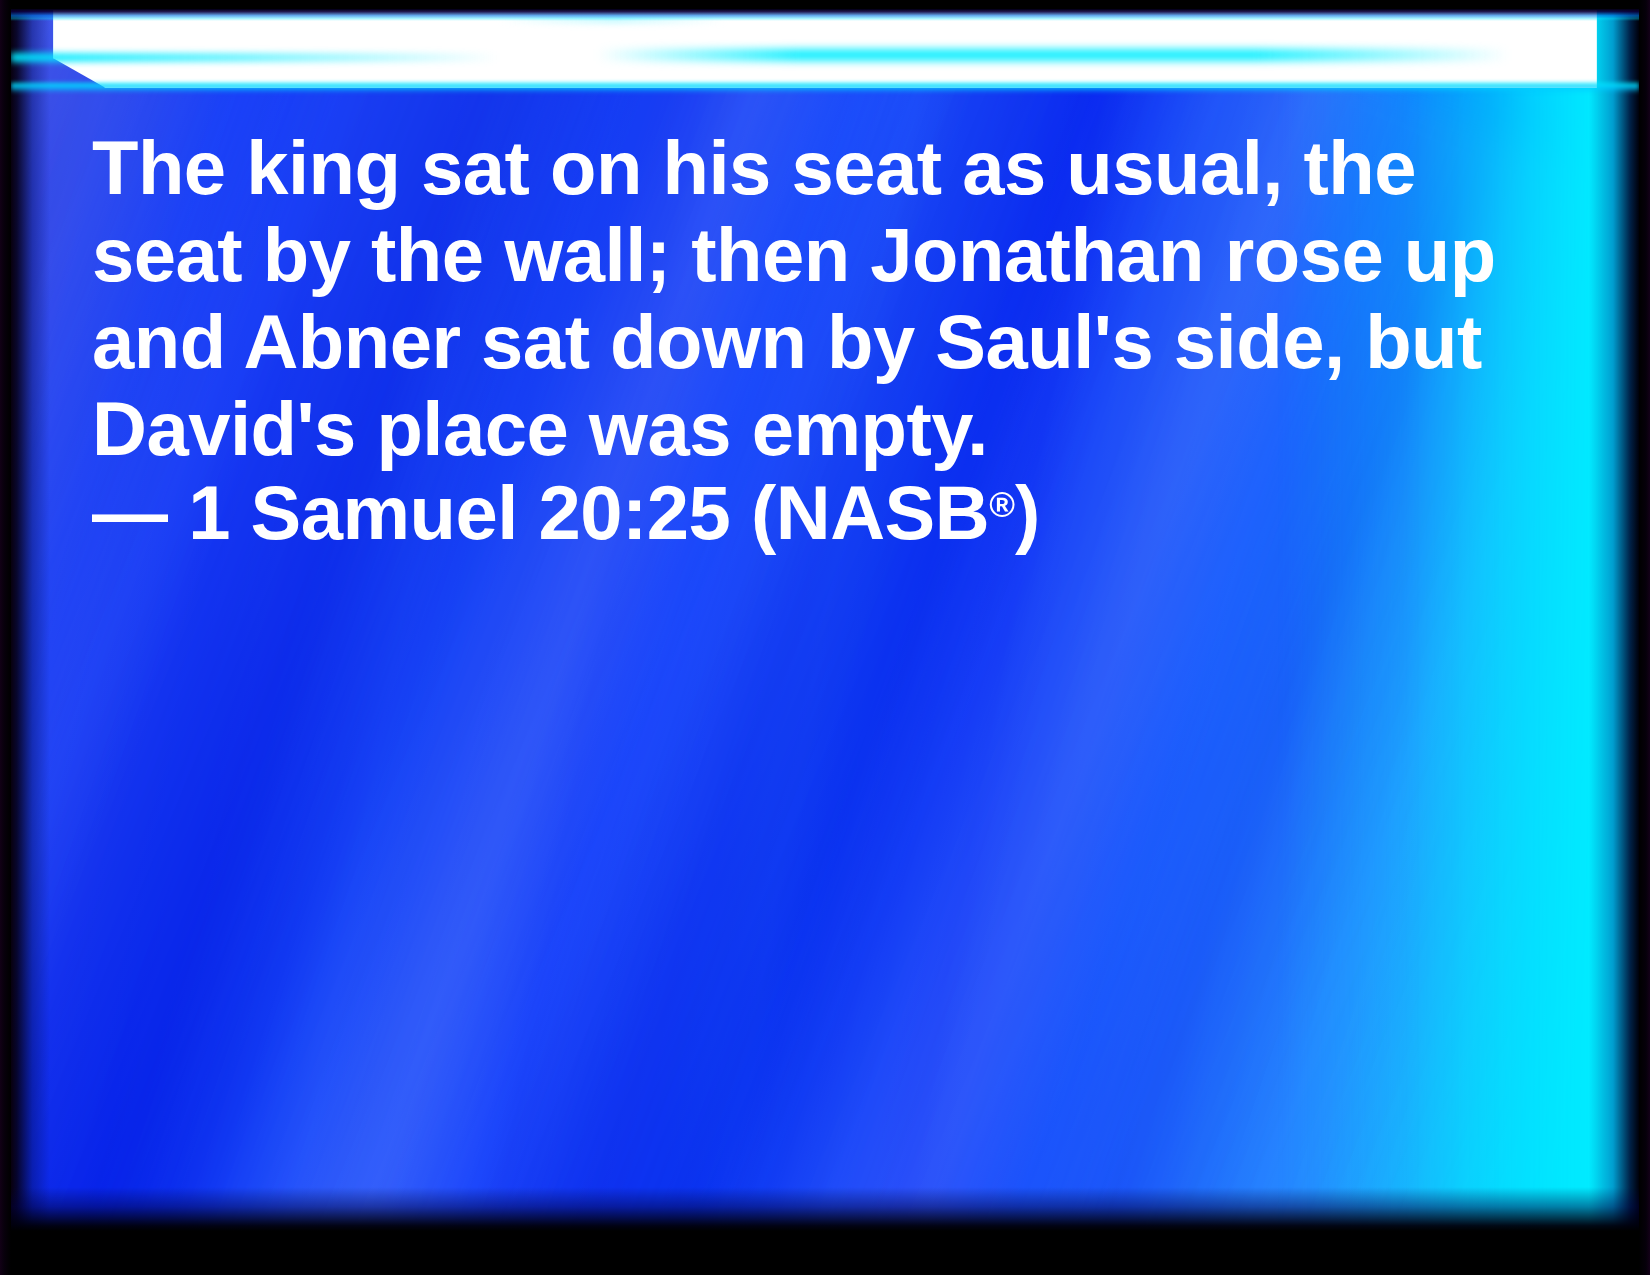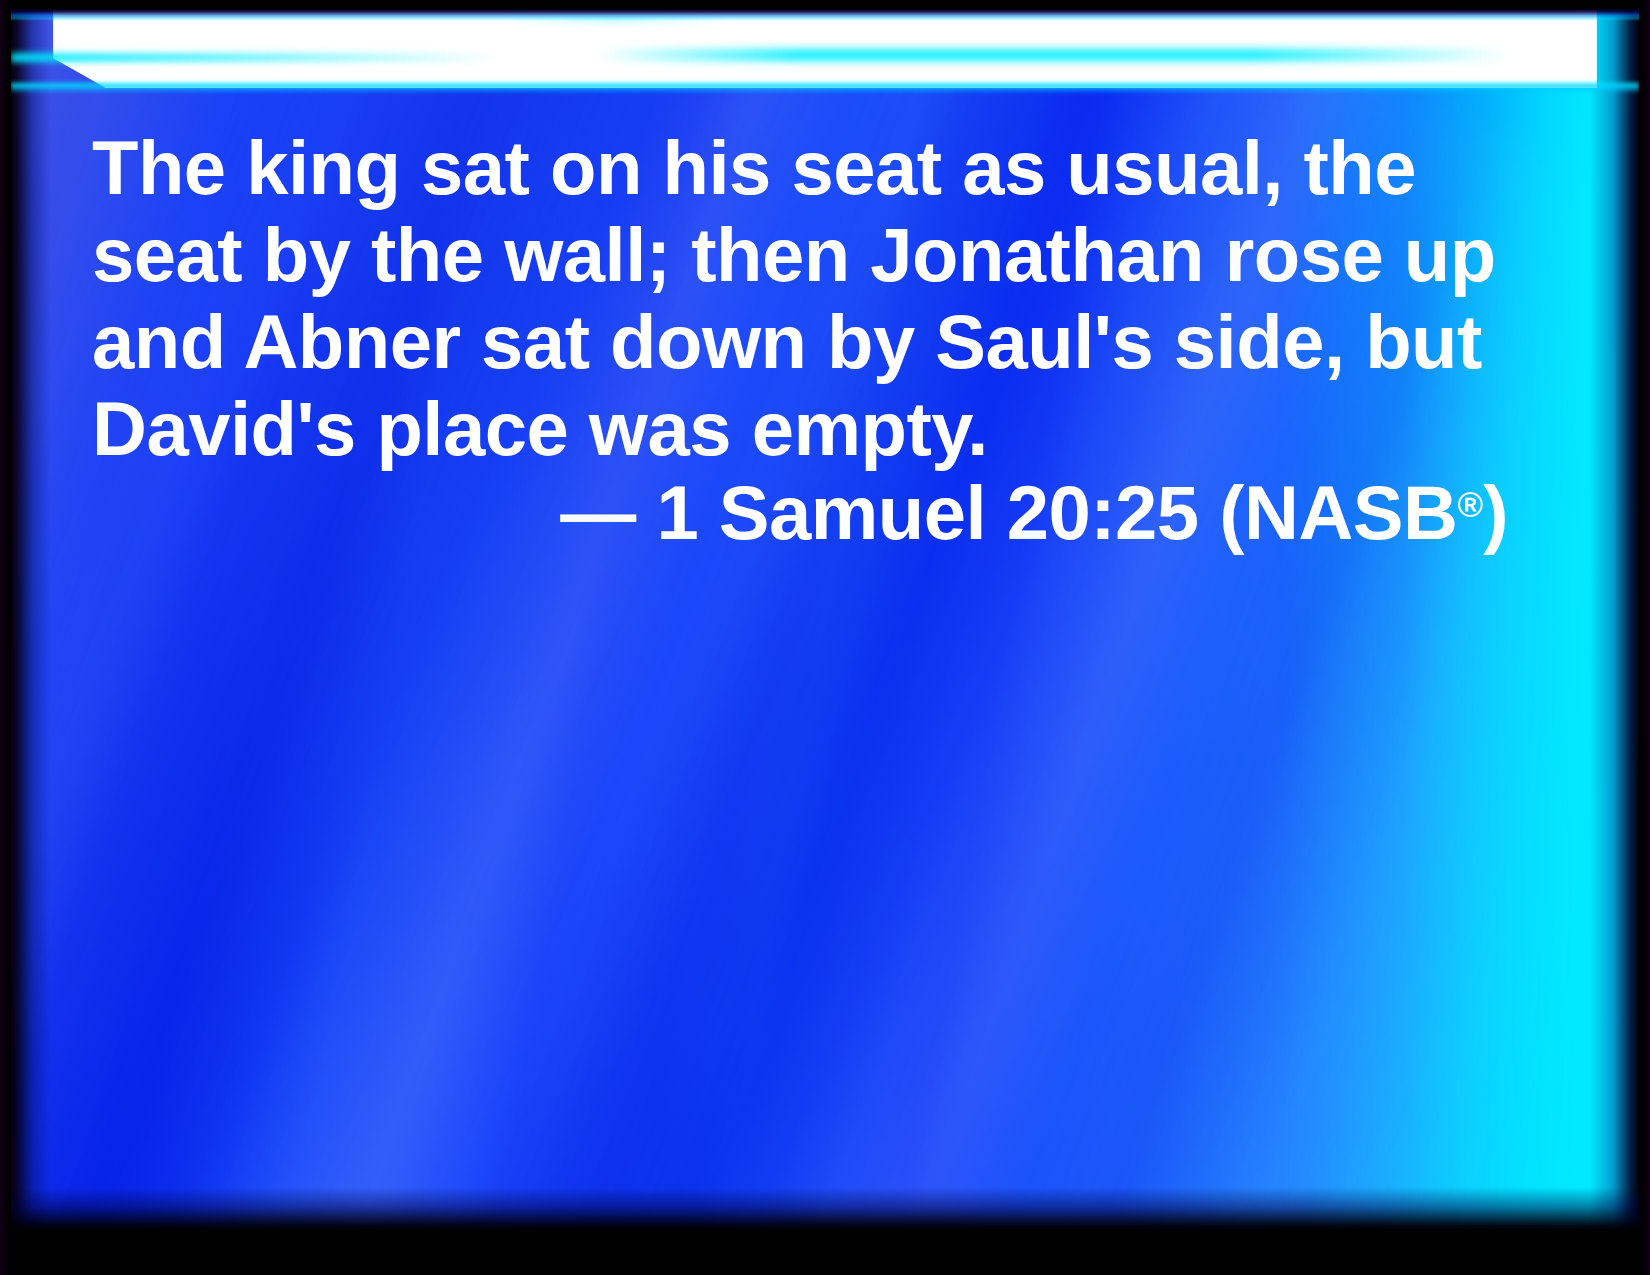--- a/index.html
+++ b/index.html
@@ -261,31 +261,31 @@
     font-weight: bold;
     line-height: 87px;
     letter-spacing: -0.5px;
     font-stretch: condensed;
     white-space: pre-wrap;
     margin-top: 11px;
   }
 
   .attribution {
     position: absolute;
-    left: 108px;
+    left: 92px;
     top: 461px;
     width: 1400px;
     z-index: 3;
     color: #ffffff;
     font-size: 76px;
     font-weight: bold;
     line-height: 87px;
     letter-spacing: -0.5px;
     font-stretch: condensed;
-    text-align: right;
+    text-align: left;
   }
   .attribution .reg {
     font-size: 0.46em;
     vertical-align: 0.62em;
     letter-spacing: 0;
   }
 </style>
 </head>
 <body>
 

